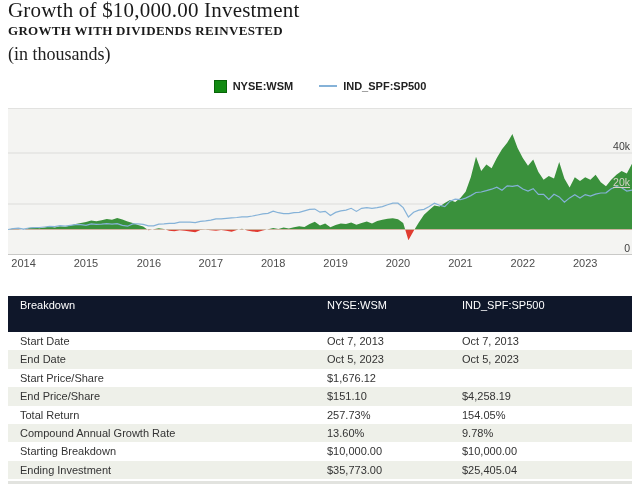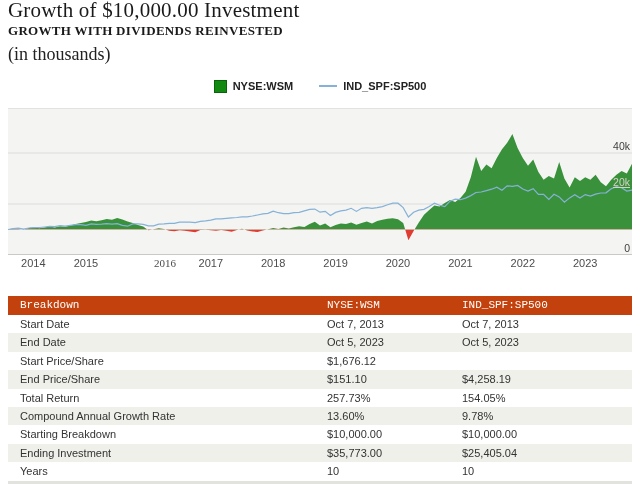--- a/index.html
+++ b/index.html
@@ -22,21 +22,21 @@
   
   #plot{position:absolute;left:8px;top:108px;width:624px;height:146px;background:#f4f4f2;
         border-top:1px solid #e2e2e0;}
   #plot svg{display:block;}
   .ytick{position:absolute;right:2px;height:11px;line-height:11px;font-size:10.5px;text-align:center;}
   .xtick{position:absolute;top:257px;width:44px;text-align:center;font-size:11px;color:#4c4c4c;}
   
   #table{position:absolute;left:8px;top:296px;width:624px;font-size:11px;color:#333;}
   .tr{display:flex;width:624px;height:18.4px;line-height:18.4px;background:#fff;}
   .tr.alt{background:#eef0e9;}
-  .tr.head{height:19px;line-height:19px;background:#c2410c;color:#fff;font-family:Liberation Mono, monospace;}
+  .tr.head{height:36px;line-height:19px;background:#0f172a;color:#fff;}
   .td{overflow:hidden;white-space:nowrap;}
   .c0{width:319px;padding-left:12px;box-sizing:border-box;}
   .c1{width:135px;}
   .c2{width:170px;}
   #bottom-strip{position:absolute;left:8px;top:481px;width:624px;height:3px;background:#e2e3df;}
 </style>
 </head>
 <body>
 
 <div id="page">
@@ -70,23 +70,23 @@
         <path d="M0 120.5 L0.0 120.5 L5.2 119.5 L10.4 120.0 L15.6 120.8 L20.8 119.0 L26.0 118.2 L31.2 119.2 L36.4 118.5 L41.6 117.4 L46.8 118.5 L52.0 117.2 L57.2 117.7 L62.4 116.4 L67.6 114.9 L72.8 114.1 L78.0 113.1 L83.2 111.6 L88.4 112.3 L93.6 111.3 L98.8 110.0 L104.0 110.8 L109.2 109.0 L114.4 110.6 L119.6 112.6 L124.8 113.9 L130.0 115.9 L135.2 117.4 L140.4 121.3 L145.6 120.2 L150.8 119.2 L156.0 120.0 L161.2 121.8 L166.4 122.3 L171.6 121.3 L176.8 121.8 L182.0 122.5 L187.2 123.3 L192.4 121.0 L197.6 120.8 L202.8 121.3 L208.0 121.8 L213.2 121.0 L218.4 121.8 L223.6 122.8 L228.8 121.0 L234.0 119.7 L239.2 121.5 L244.4 122.5 L249.6 123.0 L254.8 121.5 L260.0 120.2 L265.2 119.0 L270.4 120.0 L275.6 118.5 L280.8 119.5 L286.0 118.2 L291.2 117.2 L296.4 118.0 L301.6 114.9 L306.8 112.8 L312.0 116.4 L317.2 114.4 L322.4 118.2 L327.6 115.9 L332.8 114.6 L338.0 115.1 L343.2 113.4 L348.4 115.7 L353.6 113.9 L358.8 112.6 L364.0 114.4 L369.2 112.1 L374.4 110.8 L379.6 109.8 L384.8 109.3 L390.0 110.3 L395.2 113.9 L400.4 131.2 L405.6 122.0 L410.8 113.4 L416.0 105.7 L421.2 101.1 L426.4 96.5 L431.6 97.6 L436.8 94.0 L442.0 90.9 L447.2 93.0 L452.4 88.9 L457.6 82.8 L462.8 68.2 L468.0 47.8 L473.2 61.9 L478.4 55.5 L483.6 59.3 L488.8 49.1 L494.0 40.2 L499.2 33.8 L504.4 24.9 L509.6 38.9 L514.8 49.1 L520.0 56.8 L525.2 50.4 L530.4 63.1 L535.6 70.8 L540.8 67.0 L546.0 69.5 L551.2 52.9 L556.4 69.5 L561.6 78.4 L566.8 68.2 L572.0 72.1 L577.2 68.2 L582.4 70.8 L587.6 65.7 L592.8 73.3 L598.0 77.2 L603.2 70.8 L608.4 65.7 L613.6 61.9 L618.8 64.4 L624.0 54.7 L624 120.5 Z" fill="#3a913c" clip-path="url(#clip-above)"></path>
         <path d="M0 120.5 L0.0 120.5 L5.2 119.5 L10.4 120.0 L15.6 120.8 L20.8 119.0 L26.0 118.2 L31.2 119.2 L36.4 118.5 L41.6 117.4 L46.8 118.5 L52.0 117.2 L57.2 117.7 L62.4 116.4 L67.6 114.9 L72.8 114.1 L78.0 113.1 L83.2 111.6 L88.4 112.3 L93.6 111.3 L98.8 110.0 L104.0 110.8 L109.2 109.0 L114.4 110.6 L119.6 112.6 L124.8 113.9 L130.0 115.9 L135.2 117.4 L140.4 121.3 L145.6 120.2 L150.8 119.2 L156.0 120.0 L161.2 121.8 L166.4 122.3 L171.6 121.3 L176.8 121.8 L182.0 122.5 L187.2 123.3 L192.4 121.0 L197.6 120.8 L202.8 121.3 L208.0 121.8 L213.2 121.0 L218.4 121.8 L223.6 122.8 L228.8 121.0 L234.0 119.7 L239.2 121.5 L244.4 122.5 L249.6 123.0 L254.8 121.5 L260.0 120.2 L265.2 119.0 L270.4 120.0 L275.6 118.5 L280.8 119.5 L286.0 118.2 L291.2 117.2 L296.4 118.0 L301.6 114.9 L306.8 112.8 L312.0 116.4 L317.2 114.4 L322.4 118.2 L327.6 115.9 L332.8 114.6 L338.0 115.1 L343.2 113.4 L348.4 115.7 L353.6 113.9 L358.8 112.6 L364.0 114.4 L369.2 112.1 L374.4 110.8 L379.6 109.8 L384.8 109.3 L390.0 110.3 L395.2 113.9 L400.4 131.2 L405.6 122.0 L410.8 113.4 L416.0 105.7 L421.2 101.1 L426.4 96.5 L431.6 97.6 L436.8 94.0 L442.0 90.9 L447.2 93.0 L452.4 88.9 L457.6 82.8 L462.8 68.2 L468.0 47.8 L473.2 61.9 L478.4 55.5 L483.6 59.3 L488.8 49.1 L494.0 40.2 L499.2 33.8 L504.4 24.9 L509.6 38.9 L514.8 49.1 L520.0 56.8 L525.2 50.4 L530.4 63.1 L535.6 70.8 L540.8 67.0 L546.0 69.5 L551.2 52.9 L556.4 69.5 L561.6 78.4 L566.8 68.2 L572.0 72.1 L577.2 68.2 L582.4 70.8 L587.6 65.7 L592.8 73.3 L598.0 77.2 L603.2 70.8 L608.4 65.7 L613.6 61.9 L618.8 64.4 L624.0 54.7 L624 120.5 Z" fill="#e03c31" clip-path="url(#clip-below)"></path>
         <polyline points="0.0,120.5 5.2,119.7 10.4,119.2 15.6,120.2 20.8,119.0 26.0,118.7 31.2,118.5 36.4,118.0 41.6,117.4 46.8,117.7 52.0,116.7 57.2,117.2 62.4,116.4 67.6,115.7 72.8,115.7 78.0,116.4 83.2,114.9 88.4,115.4 93.6,115.1 98.8,114.6 104.0,115.1 109.2,114.6 114.4,116.4 119.6,117.2 124.8,114.9 130.0,114.9 135.2,115.4 140.4,116.9 145.6,116.9 150.8,115.1 156.0,114.9 161.2,114.4 166.4,114.4 171.6,113.1 176.8,113.1 182.0,113.1 187.2,113.6 192.4,112.3 197.6,111.8 202.8,111.1 208.0,109.8 213.2,109.8 218.4,109.3 223.6,108.8 228.8,108.5 234.0,107.8 239.2,107.8 244.4,107.0 249.6,106.0 254.8,104.9 260.0,104.4 265.2,102.1 270.4,103.7 275.6,104.7 280.8,104.7 286.0,103.7 291.2,103.4 296.4,101.9 301.6,100.4 306.8,100.1 312.0,103.2 317.2,102.4 322.4,106.5 327.6,103.4 332.8,101.9 338.0,101.1 343.2,99.3 348.4,102.4 353.6,99.3 358.8,98.6 364.0,99.3 369.2,98.6 374.4,97.6 379.6,95.8 384.8,94.2 390.0,94.2 395.2,98.6 400.4,108.0 405.6,103.2 410.8,101.1 416.0,100.4 421.2,97.6 426.4,94.2 431.6,96.3 436.8,97.6 442.0,92.2 447.2,90.2 452.4,90.7 457.6,89.1 462.8,86.6 468.0,83.5 473.2,83.0 478.4,81.7 483.6,80.2 488.8,78.2 494.0,81.2 499.2,76.9 504.4,77.4 509.6,76.4 514.8,80.0 520.0,82.0 525.2,79.7 530.4,85.3 535.6,85.3 540.8,90.4 546.0,85.3 551.2,87.9 556.4,93.2 561.6,88.9 566.8,85.8 572.0,89.1 577.2,85.6 582.4,87.1 587.6,85.1 592.8,84.0 598.0,83.8 603.2,79.7 608.4,77.7 613.6,78.7 618.8,82.0 624.0,81.2" fill="none" stroke="#85b2d8" stroke-width="1.2"></polyline>
         <line x1="0" y1="145.5" x2="624" y2="145.5" stroke="#c9c9c7" stroke-width="1"></line>
       </svg>
       <div class="ytick" style="top: 134px; color: rgb(62, 62, 62);">0</div>
       <div class="ytick" style="top: 68px; color: rgb(214, 210, 198); text-decoration: underline;">20k</div>
       <div class="ytick" style="top: 32px; color: rgb(62, 62, 62);">40k</div>
     </div>
   <div id="xticks">
-      <div class="xtick" style="left: 1.6px; text-align: right;">2014</div>
+      <div class="xtick" style="left: 1.6px;">2014</div>
       <div class="xtick" style="left: 64px;">2015</div>
-      <div class="xtick" style="left: 143px; font-family: Liberation Serif, serif;">2016</div>
+      <div class="xtick" style="left: 127px;">2016</div>
       <div class="xtick" style="left: 188.8px;">2017</div>
       <div class="xtick" style="left: 251.2px;">2018</div>
       <div class="xtick" style="left: 313.6px;">2019</div>
       <div class="xtick" style="left: 376px;">2020</div>
       <div class="xtick" style="left: 438.4px;">2021</div>
       <div class="xtick" style="left: 500.8px;">2022</div>
       <div class="xtick" style="left: 563.2px;">2023</div>
     </div>
 
   <div id="table">

